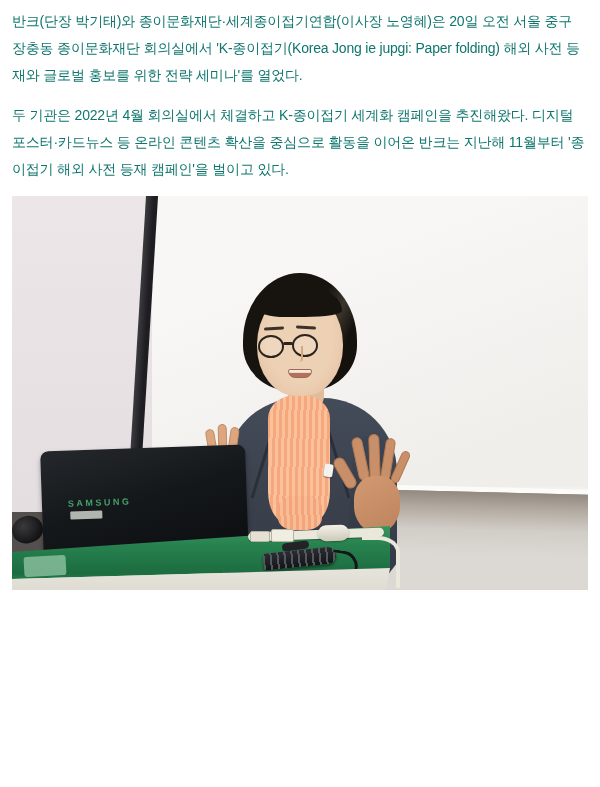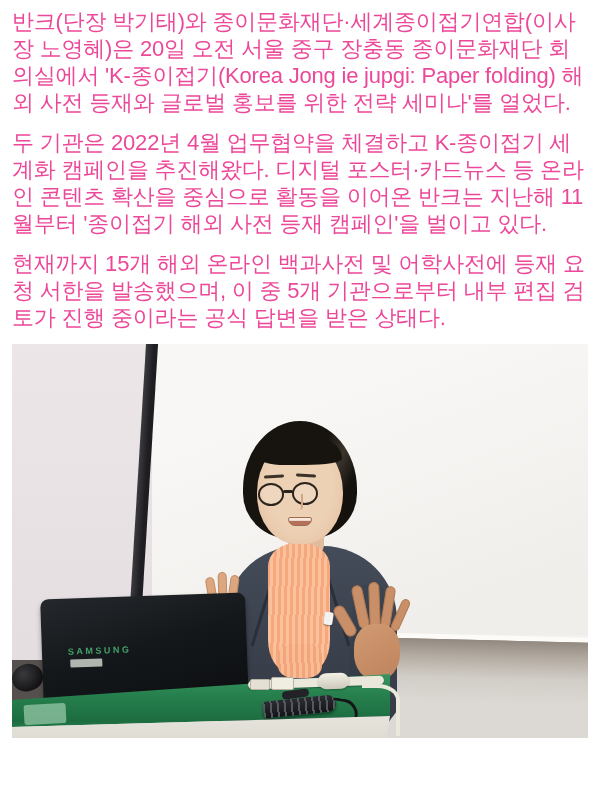--- a/index.html
+++ b/index.html
@@ -8,22 +8,22 @@
     width:600px; height:787px; overflow:hidden;
     background:#ffffff;
     font-family:"Liberation Sans", sans-serif;
     -webkit-font-smoothing:antialiased;
   }
   .page { padding:8px 12px 0 12px; }
 
   
   .article p {
     margin:0 0 13px 0;
-    font-size:22px; line-height:27px;
-    color:#ec4899; letter-spacing:-0.2px;
+    font-size:14px; line-height:27px;
+    color:#0f766e; letter-spacing:-0.2px;
     word-break:break-all;
   }
 
   
   figure { margin:6px 0 0 0; }
   .photo {
     position:relative; width:576px; height:394px;
     overflow:hidden; background:#f2f1ef;
   }
   .photo .abs { position:absolute; }
@@ -162,22 +162,21 @@
             border-top:3px solid #15161a; border-right:3px solid #15161a;
             border-top-right-radius:16px; transform:rotate(9deg); }
 </style>
 </head>
 <body>
 
 <div class="page">
 
   <div class="article">
     <p>반크(단장 박기태)와 종이문화재단·세계종이접기연합(이사장 노영혜)은 20일 오전 서울 중구 장충동 종이문화재단 회의실에서 'K-종이접기(Korea Jong ie jupgi: Paper folding) 해외 사전 등재와 글로벌 홍보를 위한 전략 세미나'를 열었다.</p>
-    <p>두 기관은 2022년 4월 업무협약을 체결하고 K-종이접기 세계화 캠페인을 추진해왔다. 디지털 포스터·카드뉴스 등 온라인 콘텐츠 확산을 중심으로 활동을 이어온 반크는 지난해 11월부터 '종이접기 해외 사전 등재 캠페인'을 벌이고 있다.</p>
-    <p>현재까지 15개 해외 온라인 백과사전 및 어학사전에 등재 요청 서한을 발송했으며, 이 중 5개 기관으로부터 내부 편집 검토가 진행 중이라는 공식 답변을 받은 상태다.</p>
+    <p>두 기관은 2022년 4월 회의실에서 체결하고 K-종이접기 세계화 캠페인을 추진해왔다. 디지털 포스터·카드뉴스 등 온라인 콘텐츠 확산을 중심으로 활동을 이어온 반크는 지난해 11월부터 '종이접기 해외 사전 등재 캠페인'을 벌이고 있다.</p>
   </div>
 
   <figure>
     <div class="photo">
 
       <div class="abs wall-left"></div>
       <div class="abs whiteboard"></div>
       <div class="abs board-strip"></div>
       <div class="abs tray-line"></div>
       <div class="abs under-wall"></div>

